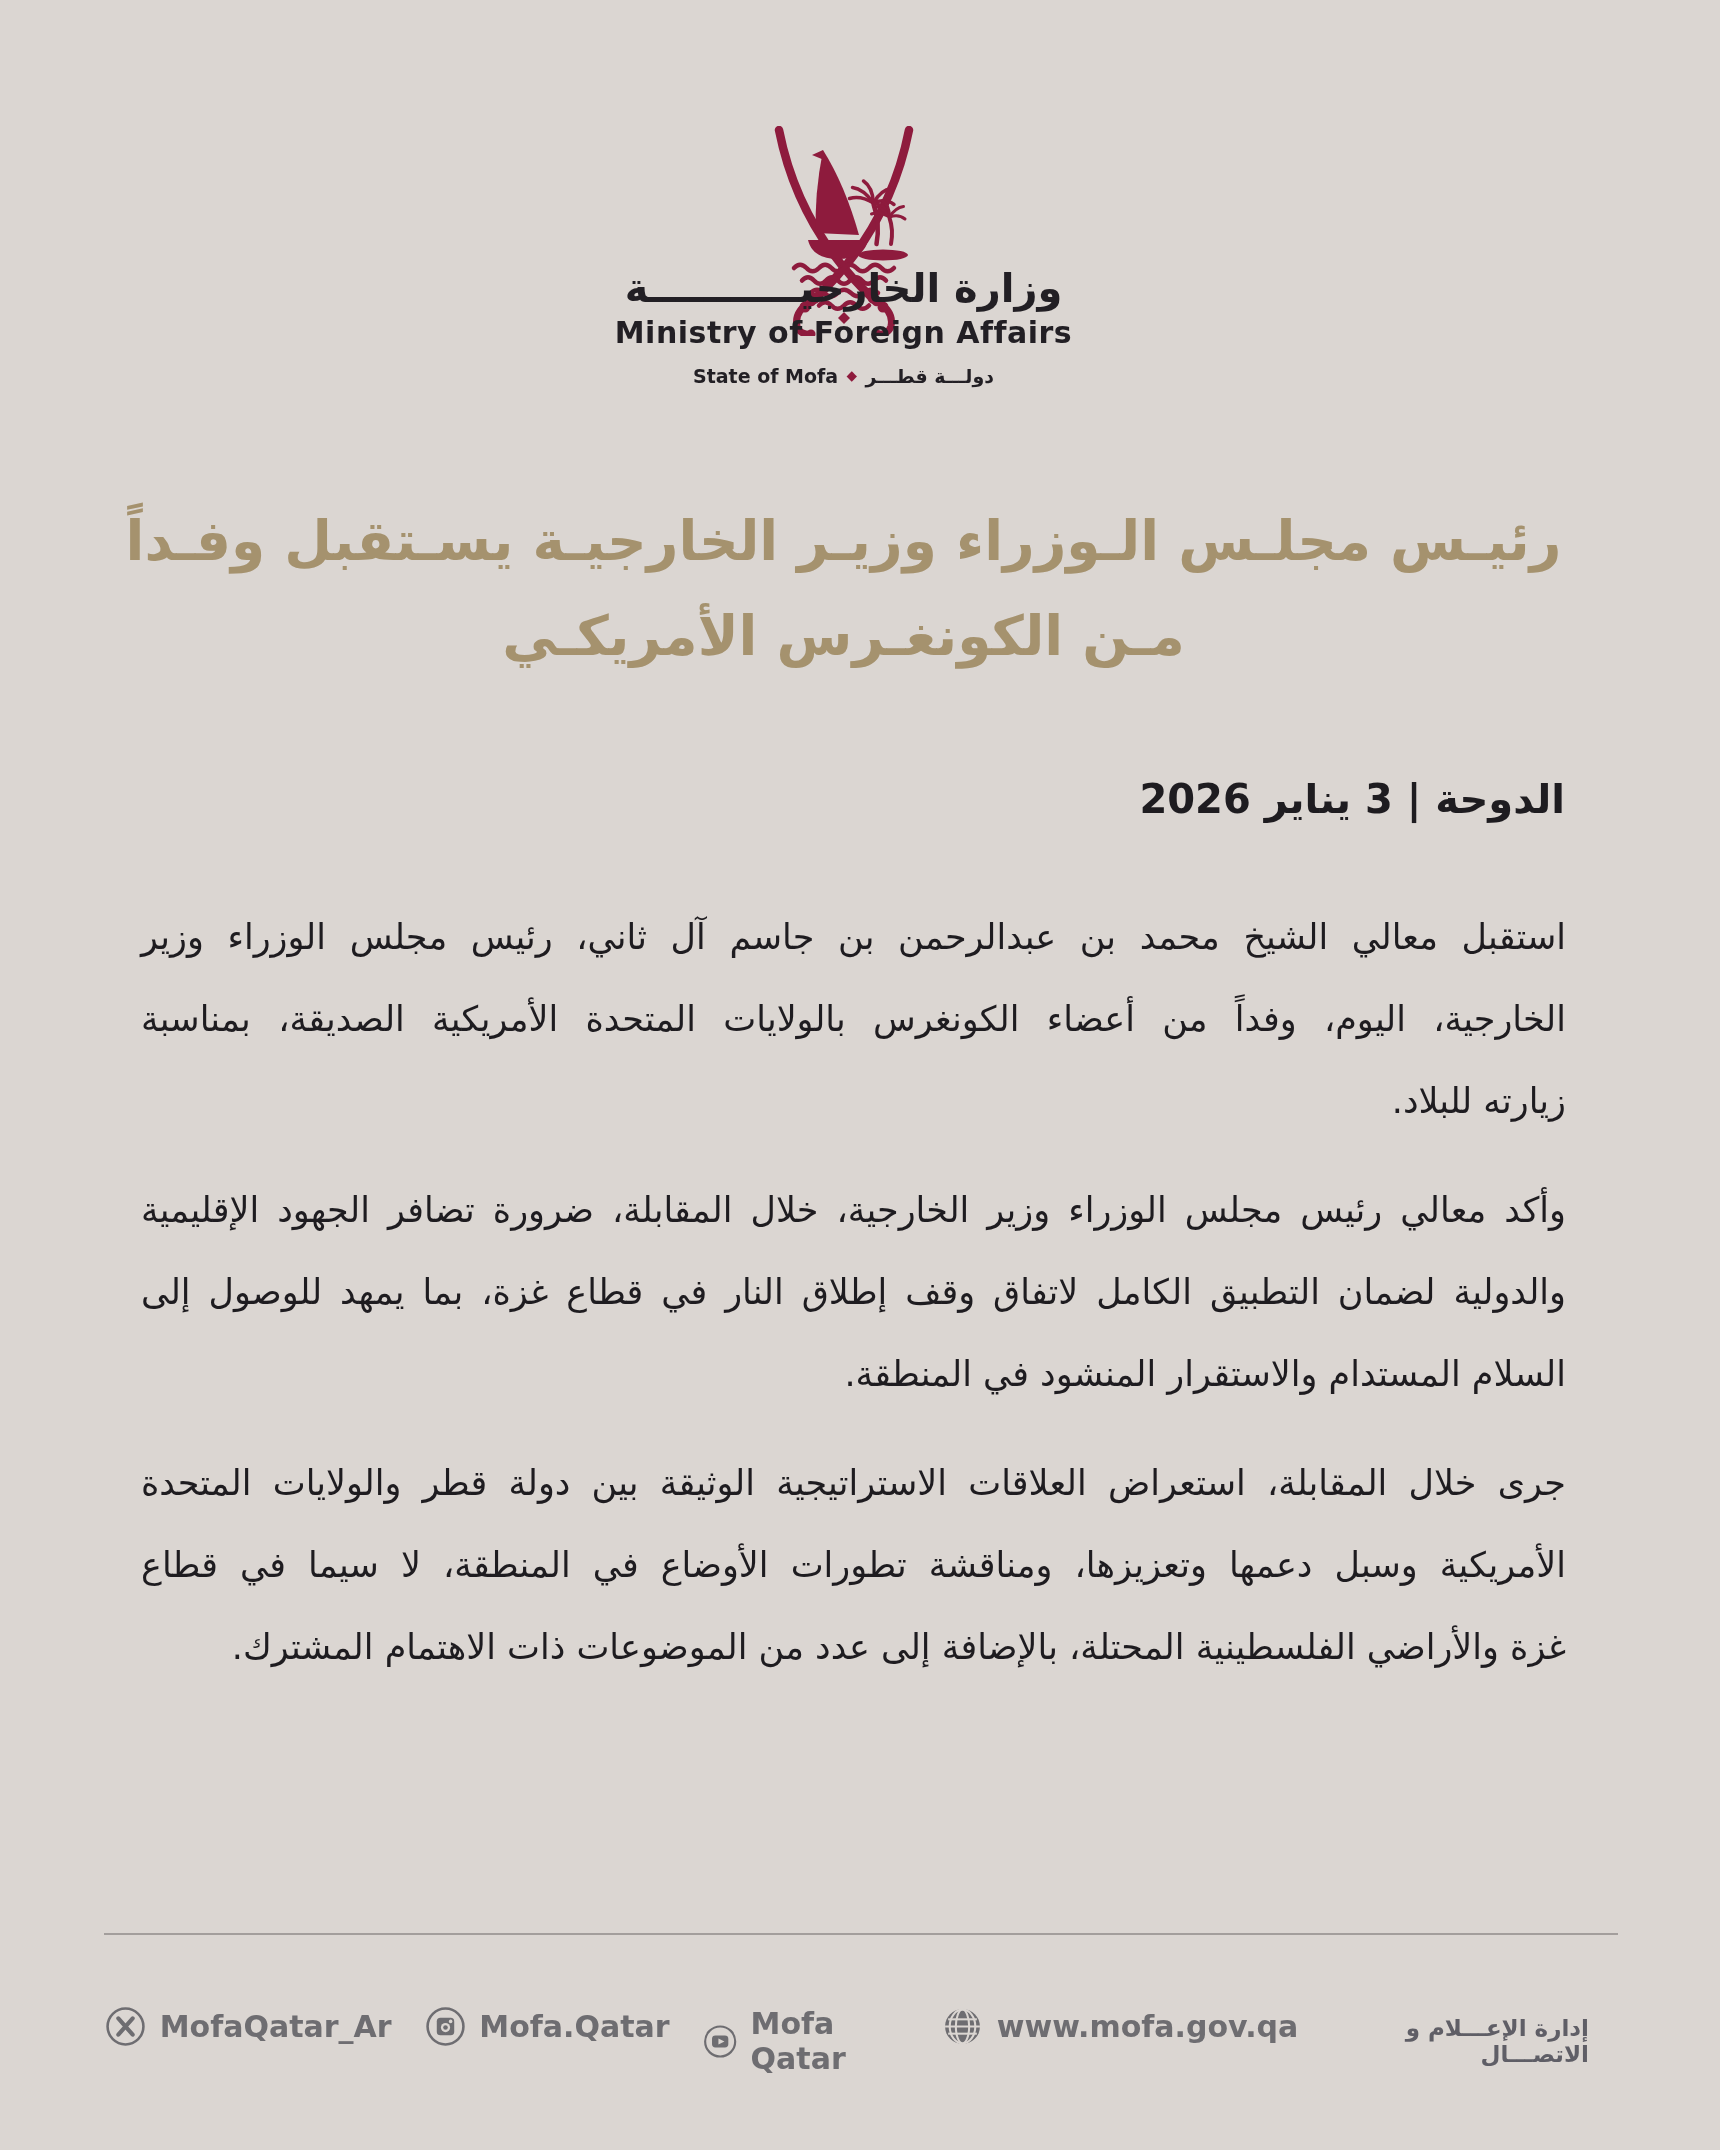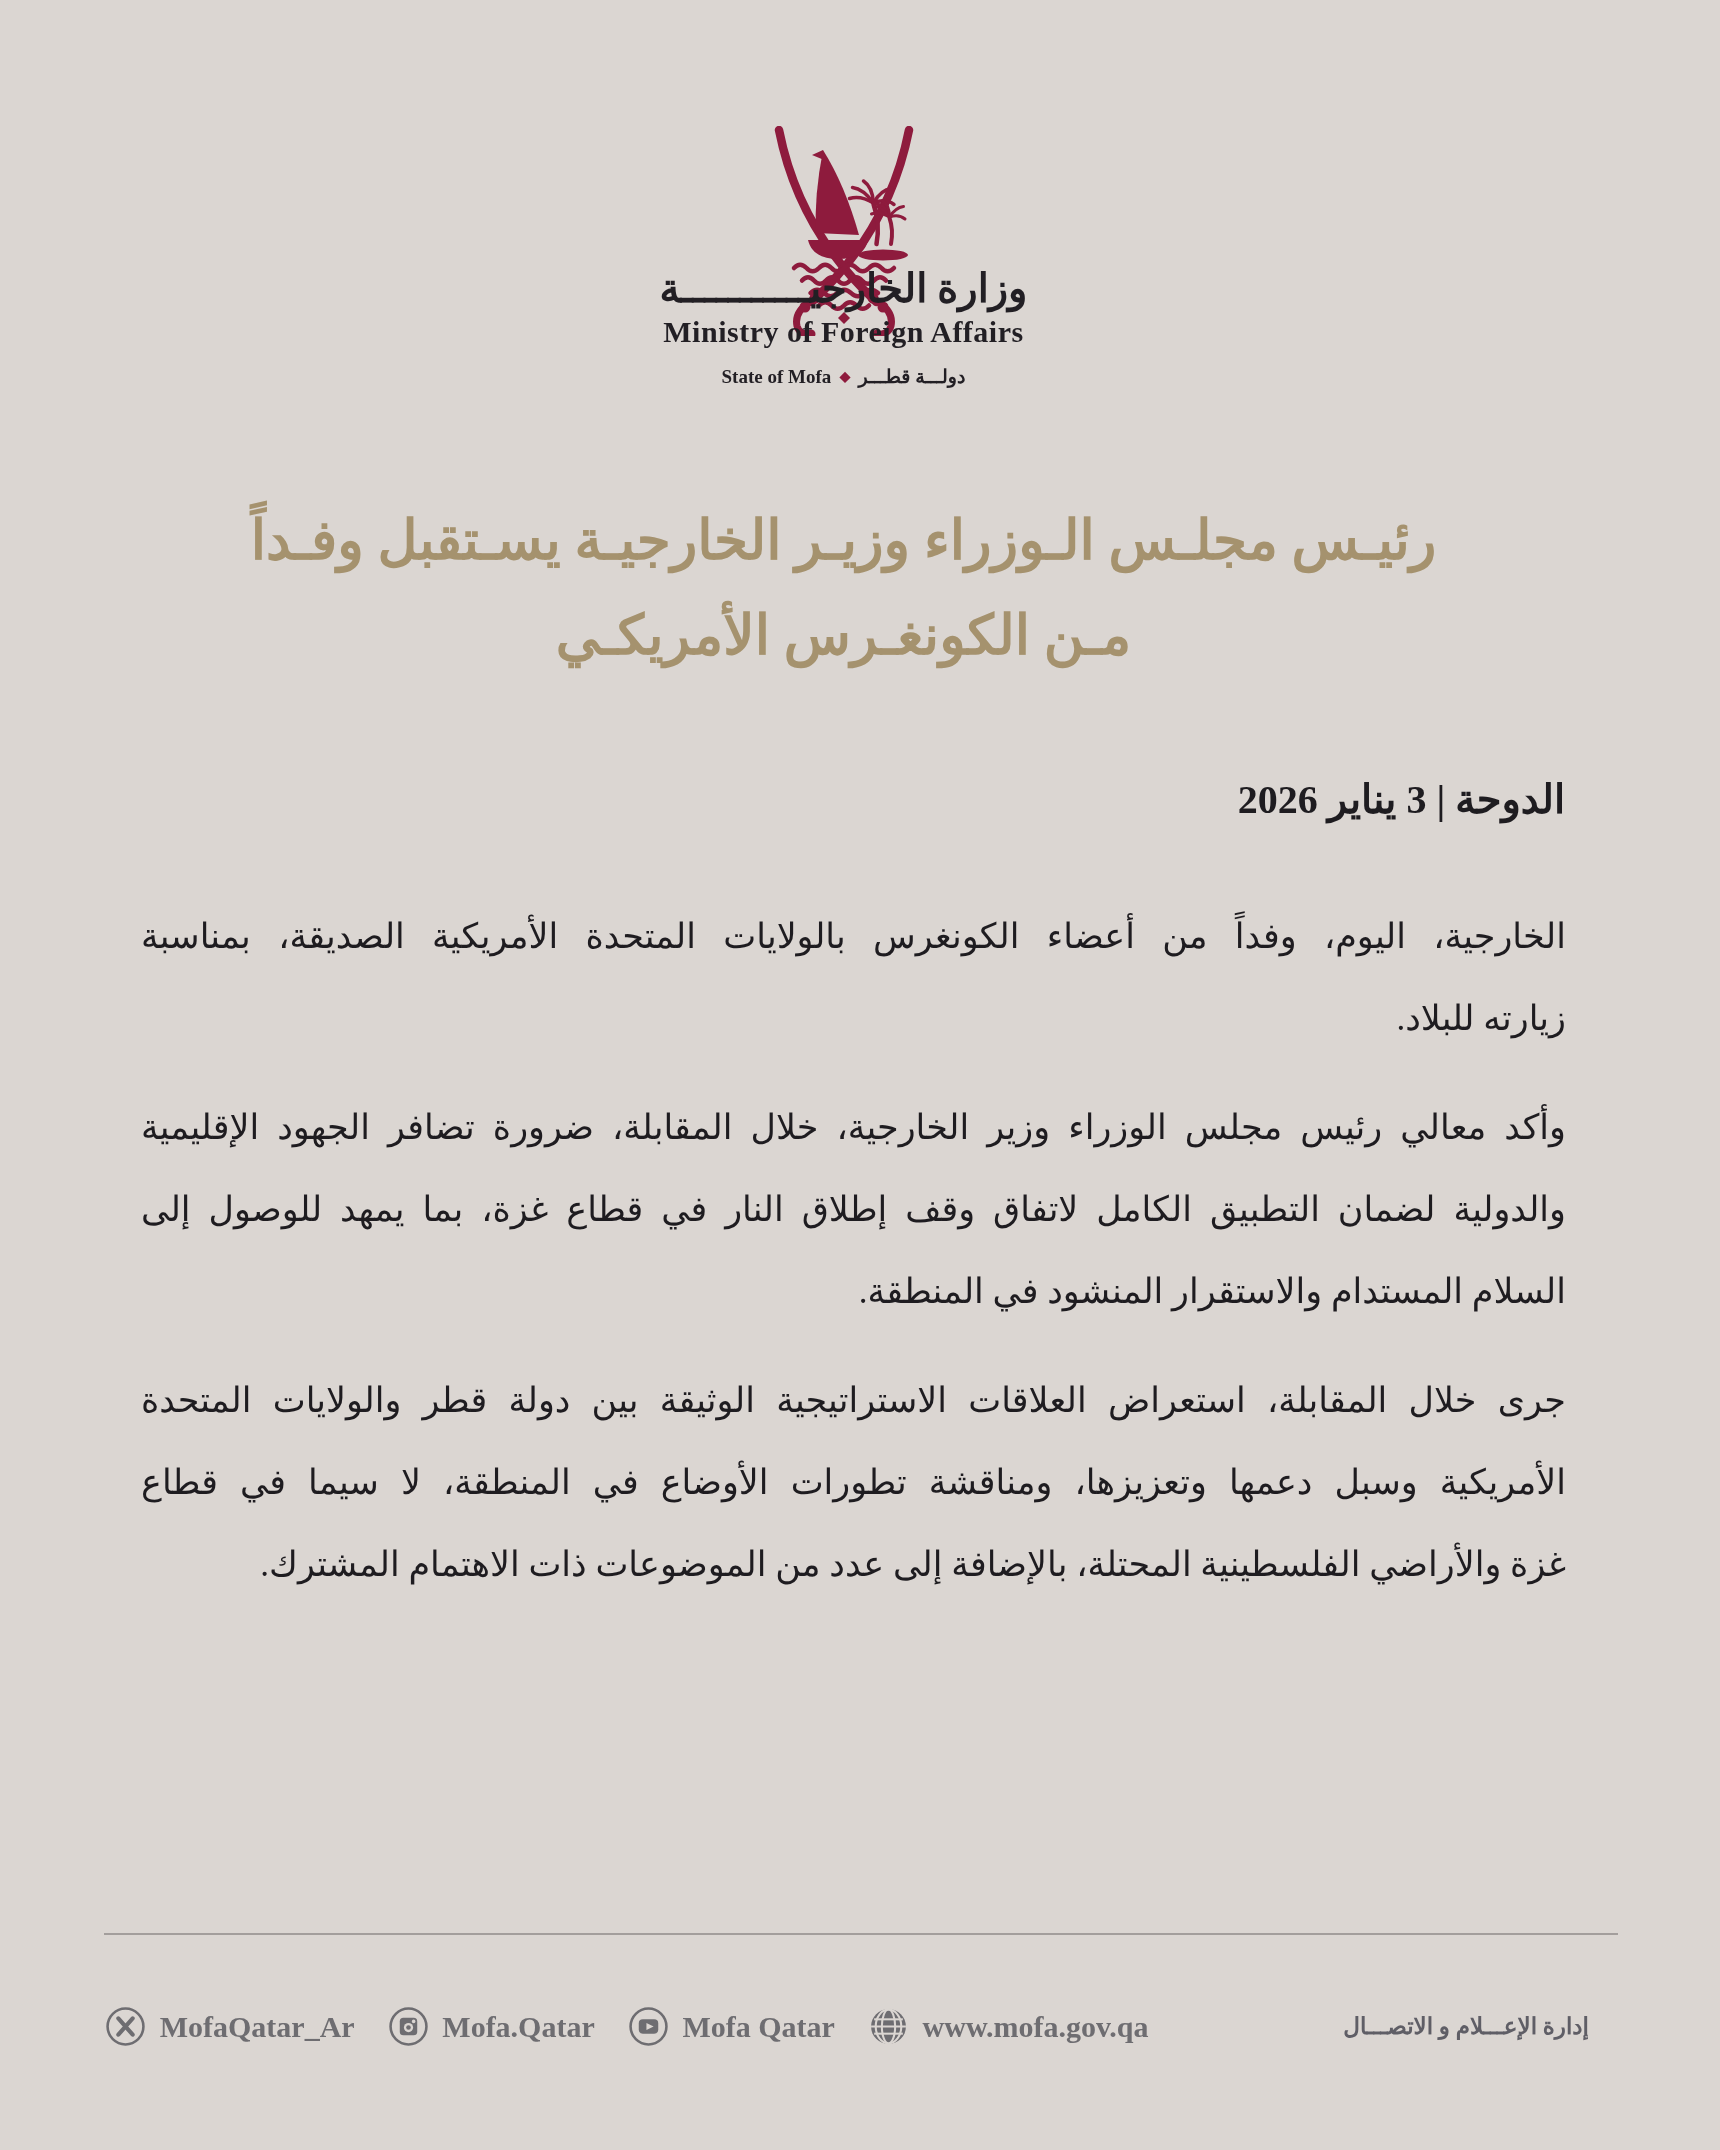--- a/index.html
+++ b/index.html
@@ -1,17 +1,17 @@
 <!DOCTYPE html>
 <html lang="ar" style="font-size:8.4px"><head>
 <meta charset="utf-8">
 <style>
   html,body{margin:0;padding:0;}
   body{background:#dbd6d2;font-family:"DejaVu Sans",sans-serif;}
-  .page{position:relative;width:1687px;height:2151px;background:#dbd6d2;overflow:hidden;font-family:Liberation Serif, serif;}
+  .page{position:relative;width:1687px;height:2151px;background:#dbd6d2;overflow:hidden;}
 
   
   .emblem{position:absolute;top:126px;left:50%;transform:translateX(-50%);color:#8e1b3d;}
   .logo-ar{position:absolute;top:265px;left:0;right:0;text-align:center;
            font-size:40px;font-weight:bold;color:#221f24;direction:rtl;}
   .logo-en{position:absolute;top:315px;left:0;right:0;text-align:center;
            font-size:30px;font-weight:600;color:#221f24;letter-spacing:0.5px;}
   .logo-sub{position:absolute;top:365px;left:0;right:0;display:flex;justify-content:center;
             align-items:center;gap:8.4px;font-size:19px;font-weight:600;color:#221f24;}
   .logo-sub .diamond{color:#8e1b3d;font-size:13.7px;line-height:1;}
@@ -103,20 +103,21 @@
 
   <div class="headline">
     <div>رئيـس مجلـس الـوزراء وزيـر الخارجيـة يسـتقبل وفـداً</div>
     <div>مـن الكونغـرس الأمريكـي</div>
   </div>
 
   <div class="dateline">الدوحة | 3 يناير 2026</div>
 
   <div class="paragraphs">
     <div class="para">
+      <div class="pline">استقبل معالي الشيخ محمد بن عبدالرحمن بن جاسم آل ثاني، رئيس مجلس الوزراء وزير</div>
       <div class="pline">الخارجية، اليوم، وفداً من أعضاء الكونغرس بالولايات المتحدة الأمريكية الصديقة، بمناسبة</div>
       <div class="pline last">زيارته للبلاد.</div>
     </div>
     <div class="para">
       <div class="pline">وأكد معالي رئيس مجلس الوزراء وزير الخارجية، خلال المقابلة، ضرورة تضافر الجهود الإقليمية</div>
       <div class="pline">والدولية لضمان التطبيق الكامل لاتفاق وقف إطلاق النار في قطاع غزة، بما يمهد للوصول إلى</div>
       <div class="pline last">السلام المستدام والاستقرار المنشود في المنطقة.</div>
     </div>
     <div class="para">
       <div class="pline">جرى خلال المقابلة، استعراض العلاقات الاستراتيجية الوثيقة بين دولة قطر والولايات المتحدة</div>

